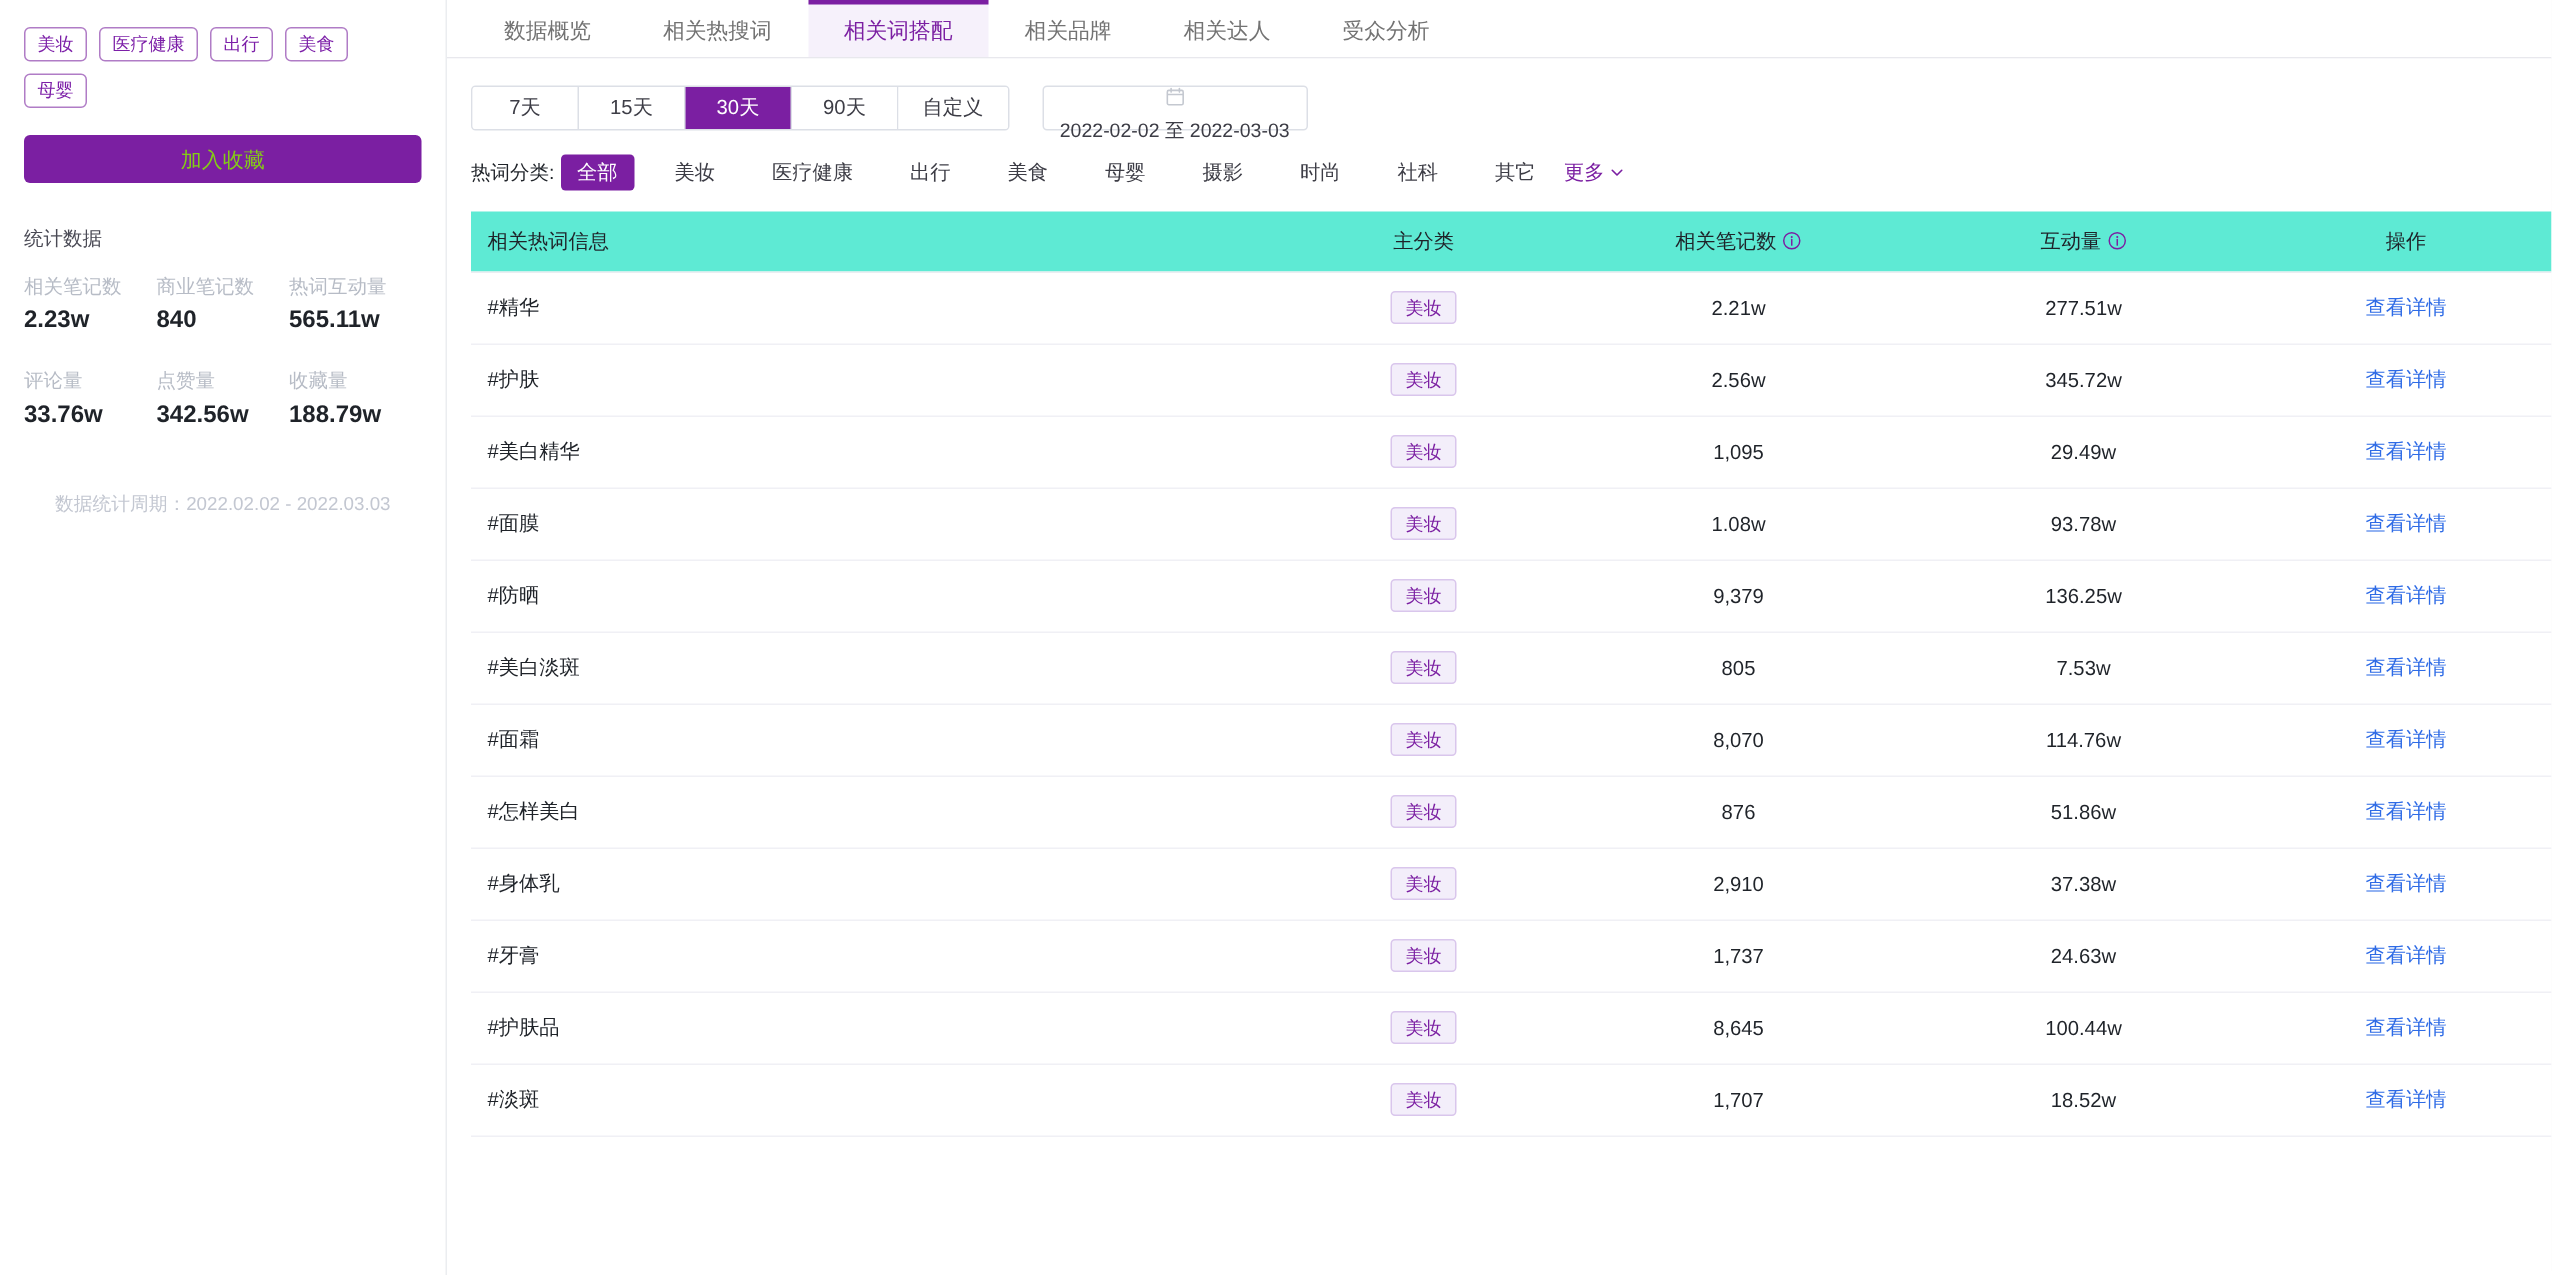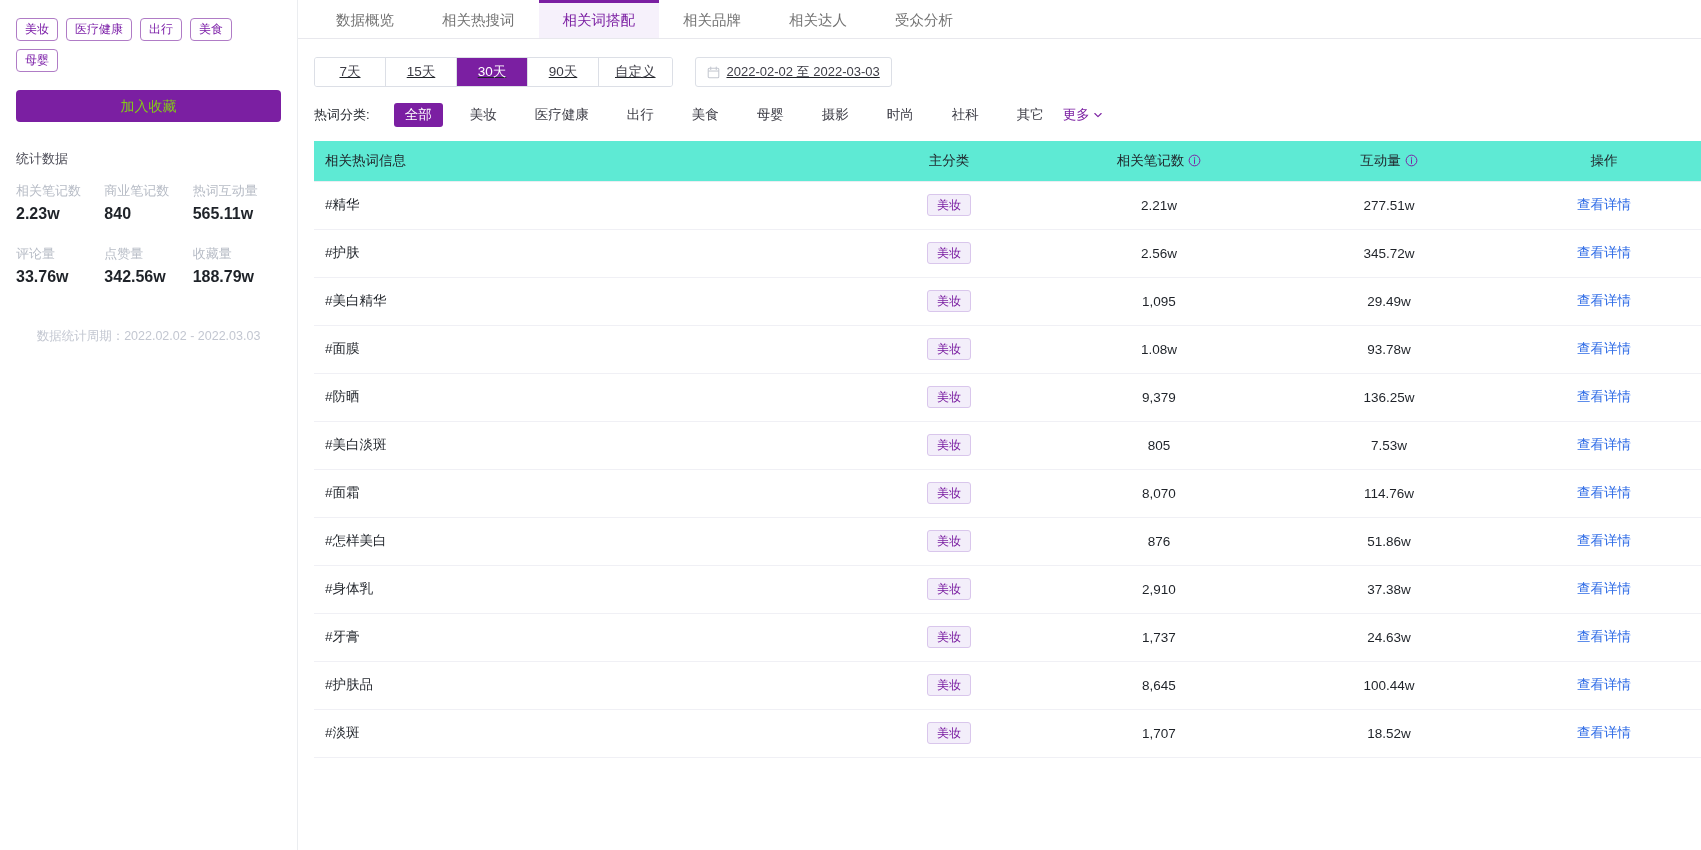--- a/index.html
+++ b/index.html
@@ -53,39 +53,39 @@
   }
   .tab {
     padding: 0 24px; display: flex; align-items: center; justify-content: center;
     font-size: 14.5px; color: #737373; cursor: pointer;
     border-top: 3px solid transparent; position: relative; white-space: nowrap;
   }
   .tab.active { color: #7b1fa2; background: #f6f1fb; border-top-color: #7b1fa2; font-family: Liberation Mono, monospace; }
 
   .content { flex: 1; background: #fff; margin: 0; padding: 0 16px; overflow: hidden; }
 
-  .filter-row { display: flex; align-items: center; padding: 18px 0 0 0; text-decoration: underline; }
+  .filter-row { display: flex; align-items: center; padding: 18px 0 0 0; }
   .seg { display: flex; border: 1px solid #dcdfe6; border-radius: 3px; overflow: hidden; height: 30px; }
   .seg-item {
     min-width: 71px; padding: 0 16px; display: flex; align-items: center; justify-content: center;
     font-size: 13.5px; color: #3d3d46; background: #fff; cursor: pointer;
     border-right: 1px solid #dcdfe6;
   }
   .seg-item:last-child { border-right: none; }
   .seg-item.active { background: #7b1fa2; color: #fff; }
 
   .daterange {
     margin-left: 22px; height: 30px; border: 1px solid #dcdfe6; border-radius: 3px;
     display: flex; align-items: center; gap: 7px; padding: 0 11px;
-    font-size: 13px; color: #3d3d46; background: #fff; cursor: pointer;
+    font-size: 13px; color: #3d3d46; background: #fff; cursor: pointer; flex-direction: column;
   }
   .cal-icon { width: 13px; height: 13px; display: inline-block; flex: 0 0 13px; }
 
   .cat-row { display: flex; align-items: center; padding: 16px 0 14px 0; gap: 0; }
-  .cat-label { font-size: 13px; color: #1f2329; margin-right: 24px; white-space: nowrap; }
+  .cat-label { font-size: 13px; color: #1f2329; margin-right: 4px; white-space: nowrap; }
   .cat-item {
     font-size: 13.5px; color: #3d3d46; padding: 3px 11px; border-radius: 3px;
     cursor: pointer; white-space: nowrap; margin-right: 16px;
   }
   .cat-item.active { background: #7b1fa2; color: #fff; }
   .cat-more { font-size: 13.5px; color: #7b1fa2; cursor: pointer; display: flex; align-items: center; gap: 3px; margin-left: -8px;}
 
   .section-title { display: flex; align-items: center; gap: 9px; margin: 6px 0 16px 0; }
   .section-bar { width: 3px; height: 14px; background: #7b1fa2; display: block; border-radius: 1px; }
   .section-text { font-size: 14px; color: #1f2329; }

